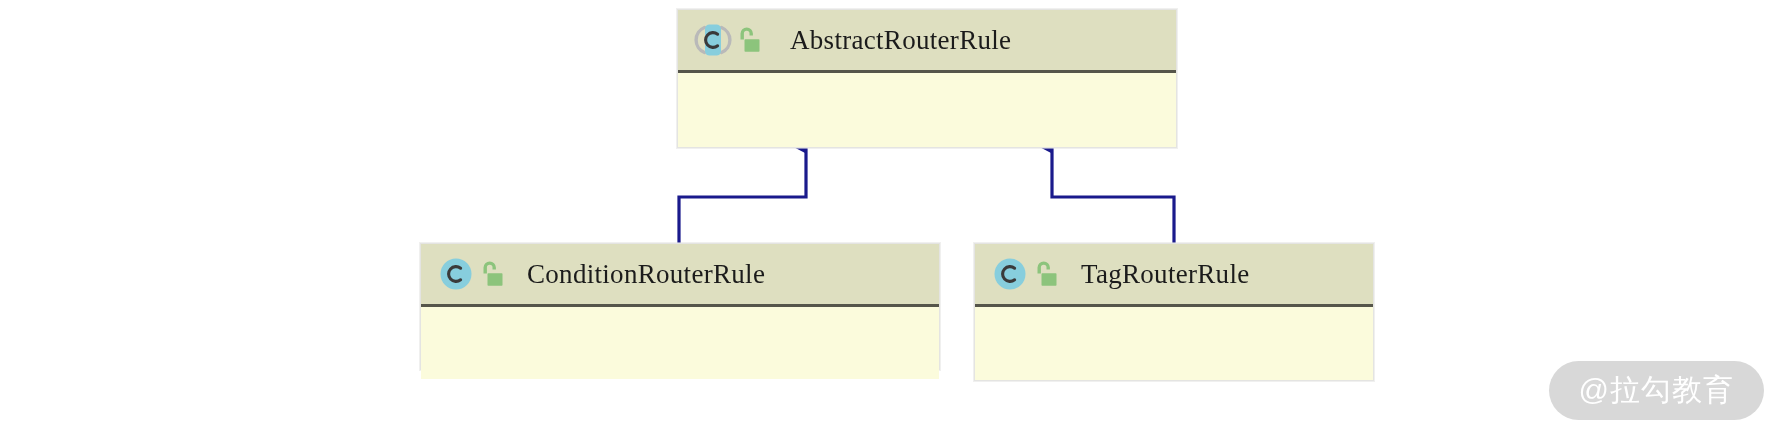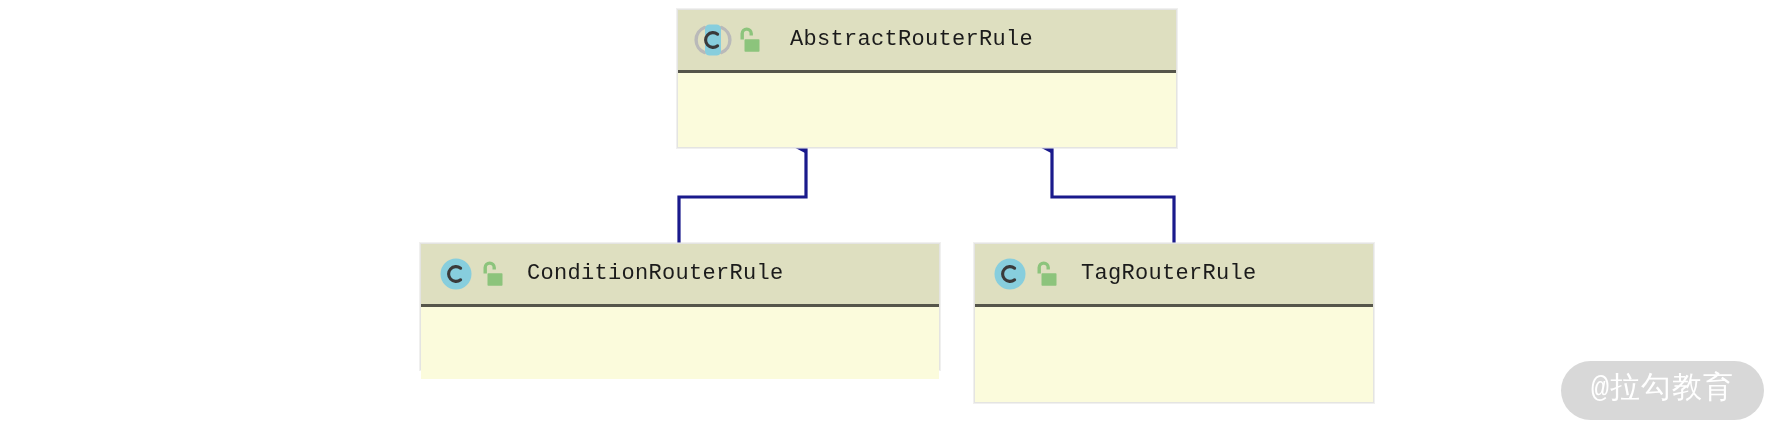--- a/index.html
+++ b/index.html
@@ -52,22 +52,22 @@
     height: 63px;
   }
 
   .uml-body {
     background: #fbfbdc;
     box-sizing: border-box;
   }
 
   .uml-name {
     color: #1b1b1b;
-    font-family: Liberation Mono, monospace;
-    font-size: 22px;
+    font-family: Liberation Serif, serif;
+    font-size: 27px;
     letter-spacing: 0.3px;
     white-space: nowrap;
     line-height: 1;
   }
 
   
   .icon {
     display: inline-flex;
     align-items: center;
     justify-content: center;
@@ -99,21 +99,21 @@
     bottom: 24px;
     background: #d8d8d8;
     border-radius: 34px;
     padding: 12px 30px 14px 30px;
     display: flex;
     align-items: center;
     justify-content: center;
   }
   #watermark-text {
     color: #ffffff;
-    font-family: Liberation Mono, monospace;
+    font-family: Liberation Sans, sans-serif;
     font-size: 30px;
     letter-spacing: 1px;
     white-space: nowrap;
     line-height: 1.1;
   }
 </style>
 </head>
 <body>
 
 <div id="diagram-canvas">
@@ -170,21 +170,21 @@
         <svg viewBox="0 0 26 30" width="26" height="30" xmlns="http://www.w3.org/2000/svg">
           <path d="M 6.2 14.5 L 6.2 8.6 A 4.5 4.5 0 0 1 15.2 8.6 L 15.2 10.4" fill="none" stroke="#8cc47c" stroke-width="3.4" stroke-linecap="butt"></path>
           <rect x="8.5" y="14.2" width="15" height="12.6" rx="0.8" ry="0.8" fill="#8cc47c"></rect>
         </svg>
       </span>
       <span class="uml-name">ConditionRouterRule</span>
     </div>
     <div class="uml-body" style="height:72px;"></div>
   </div>
 
-  <div class="uml-class" style="left:974px; top:243px; width:400px; height:160px;">
+  <div class="uml-class" style="left:974px; top:243px; width:400px; height:138px;">
     <div class="uml-header">
       <span class="icon class-icon">
         <svg viewBox="0 0 38 38" width="38" height="38" xmlns="http://www.w3.org/2000/svg">
           <circle cx="19" cy="19" r="15.5" fill="#87cedd"></circle>
           <path d="M 23.6 13.2 A 7.4 7.4 0 1 0 23.6 24.8" fill="none" stroke="#3a3a3a" stroke-width="3.1" stroke-linecap="round"></path>
         </svg>
       </span>
       <span class="icon lock-icon">
         <svg viewBox="0 0 26 30" width="26" height="30" xmlns="http://www.w3.org/2000/svg">
           <path d="M 6.2 14.5 L 6.2 8.6 A 4.5 4.5 0 0 1 15.2 8.6 L 15.2 10.4" fill="none" stroke="#8cc47c" stroke-width="3.4" stroke-linecap="butt"></path>

